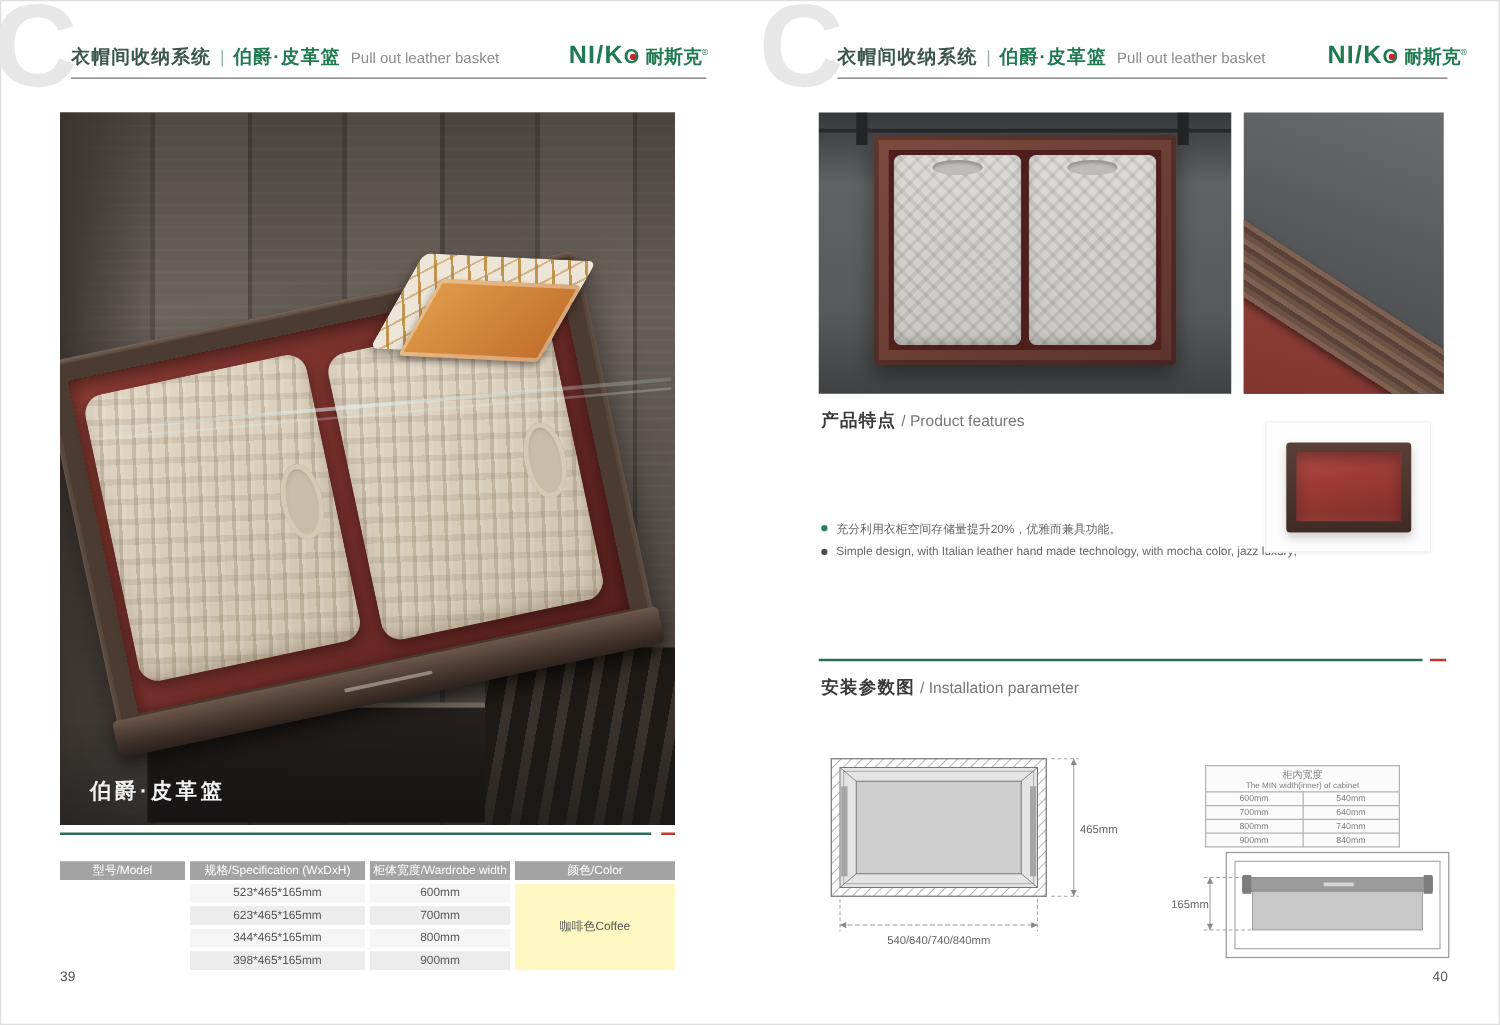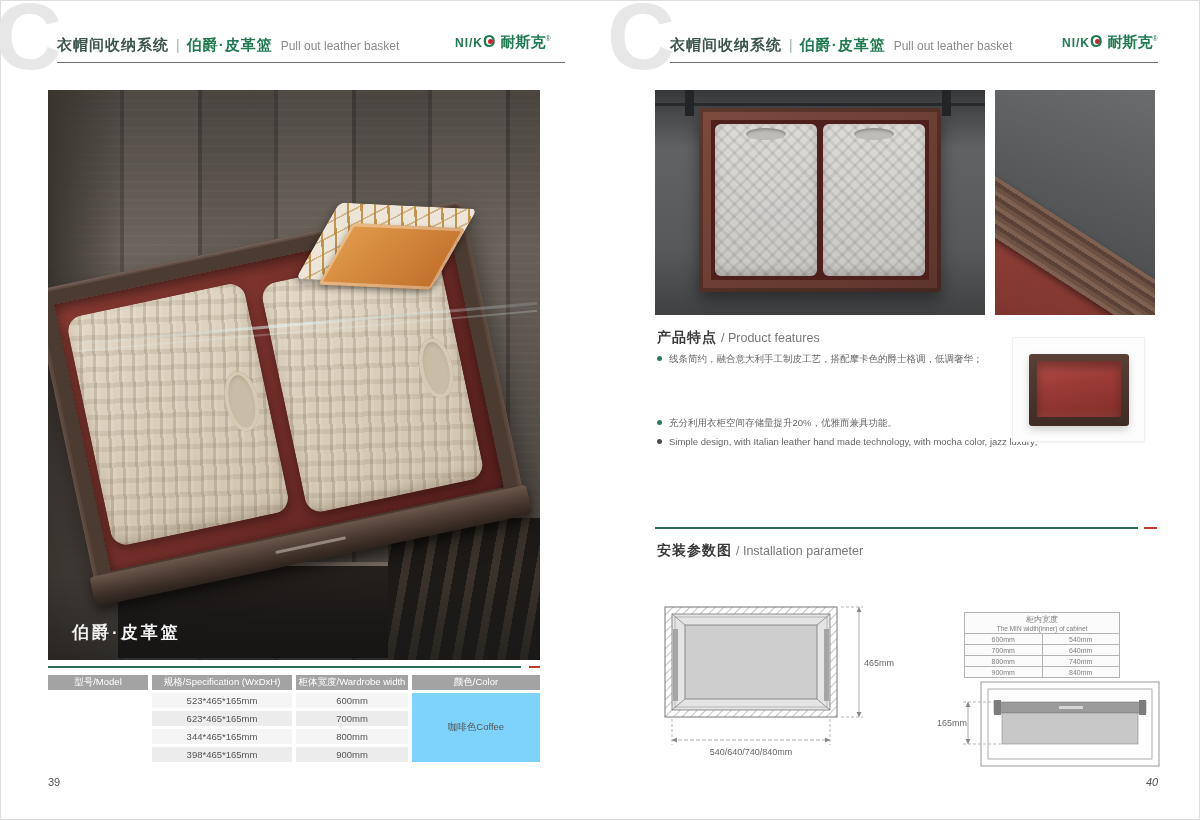--- a/index.html
+++ b/index.html
@@ -12,21 +12,21 @@
   .hdr { position:absolute; top:36px; z-index:2; white-space:nowrap; }
   .hdr-left { left:57px; } .hdr-right { left:670px; }
   .t-cn { font-weight:bold; font-size:15px; color:#3c564c; letter-spacing:1px; }
   .t-sep { color:#9ab5a8; margin:0 7px; font-size:14px; }
   .t-prod { font-weight:bold; font-size:15px; color:#1f7a50; letter-spacing:1px; }
   .t-en { color:#8c8c8c; font-size:12px; margin-left:8px; }
   .hdr-rule { position:absolute; top:62px; height:1px; background:#707070; z-index:2; }
   .rule-left { left:57px; width:508px; } .rule-right { left:670px; width:488px; }
   .logo { position:absolute; top:33px; z-index:3; white-space:nowrap; color:#1f7a50; }
   .logo-left { left:455px; } .logo-right { left:1062px; }
-  .logo-latin { font-weight:bold; font-size:12px; letter-spacing:1px; font-style:normal; }
+  .logo-latin { font-weight:bold; font-size:20px; letter-spacing:1px; font-style:normal; }
   .o-wrap { position:relative; font-weight:bold; font-size:16px; }
   .o-dot { position:absolute; left:4.5px; top:6px; width:5px; height:5px; border-radius:50%; background:#c8242c; }
   .logo-cn { font-weight:bold; font-size:15px; margin-left:5px; }
   .logo-mark { font-size:7px; vertical-align:super; }
 
   
   .photo-main { position:absolute; left:48px; top:90px; width:492px; height:570px; overflow:hidden; background:#57504a; }
   .wood-bg { position:absolute; inset:0;
     background:
       linear-gradient(rgba(0,0,0,.28), rgba(0,0,0,0) 28%, rgba(0,0,0,.32) 96%),
@@ -67,33 +67,33 @@
     background:linear-gradient(120deg, #e09a4a, #c2702b);
     box-shadow: inset 0 0 0 3px rgba(255,255,255,.35), 0 3px 6px rgba(0,0,0,.3); }
   .caption-bar { position:absolute; left:0; right:0; bottom:0; height:84px; background:linear-gradient(transparent, rgba(25,25,25,.55)); }
   .photo-caption { position:absolute; left:24px; bottom:16px; color:#f2f2f2; font-size:17px; letter-spacing:3px; font-weight:bold; }
 
   
   .rule-green { position:absolute; height:2px; background:#2e6b52; }
   .rule-red { position:absolute; height:2px; background:#c0392f; }
 
   
-  .spec-table { position:absolute; left:48px; top:675px; width:492px; display:grid;
+  .spec-table { position:absolute; left:48px; top:689px; width:492px; display:grid;
     grid-template-columns:100px 140px 112px 128px; column-gap:4px; row-gap:3px; grid-template-rows:15px repeat(4,15px);text-align:right; }
   .spec-table > div { display:flex; align-items:center; justify-content:center; font-size:9.5px; }
   .spec-th { background:#a3a3a3; color:#fff; grid-row:1; }
   .spec-td { color:#555; }
   .cell-model { grid-column:1; grid-row:2/6; background:#f5f5f5; }
-  .cell-color { grid-column:4; grid-row:2/6; background:#7dd3fc; }
+  .cell-color { grid-column:4; grid-row:2/6; background:#fef9c3; }
   .col-s { grid-column:2; } .col-w { grid-column:3; }
   .row-a { background:#f5f5f5; } .row-b { background:#ececec; }
   .gr2 { grid-row:2; } .gr3 { grid-row:3; } .gr4 { grid-row:4; } .gr5 { grid-row:5; }
 
   .page-num { position:absolute; top:776px; font-size:11px; color:#555; }
-  .pn-left { left:48px; } .pn-right { left:1146px;font-style:italic; }
+  .pn-left { left:48px; } .pn-right { left:1146px; }
 
   
   .photoA { position:absolute; left:655px; top:90px; width:330px; height:225px; overflow:hidden;
     background:linear-gradient(180deg, #36383a 0%, #606263 26%, #57595a 70%, #3f4142); }
   .rodA { position:absolute; left:0; right:0; top:13px; height:3px; background:#27292a; }
   .postA { position:absolute; top:0; width:9px; height:26px; background:#232526; }
   .postA.p1 { left:30px; } .postA.p2 { right:34px; }
   .frameA { position:absolute; left:44px; top:18px; width:242px; height:184px; border-radius:3px;
     background:linear-gradient(145deg, #7d4a3e, #5d342c);
     box-shadow: inset 0 0 0 4px rgba(0,0,0,.25), 0 8px 16px rgba(0,0,0,.4); }
@@ -228,24 +228,20 @@
   </div>
 
   <div class="photoB">
     <div class="leatherB"></div>
     <div class="bandB"></div>
   </div>
 
   <div class="sec-heading feat-heading">
     <span class="sec-cn">产品特点</span><span class="sec-en">/ Product features</span>
   </div>
-  <div class="bullet b1">
-      <span class="dot"></span>
-      <span>线条简约，融合意大利手工制皮工艺，搭配摩卡色的爵士格调，低调奢华；</span>
-    </div>
   <div class="bullet b2">
       <span class="dot"></span>
       <span>充分利用衣柜空间存储量提升20%，优雅而兼具功能。</span>
     </div>
   <div class="bullet b3">
       <span class="dot dot-dark"></span>
       <span>Simple design, with Italian leather hand made technology, with mocha color, jazz luxury;</span>
     </div>
 
   <div class="cutout">

